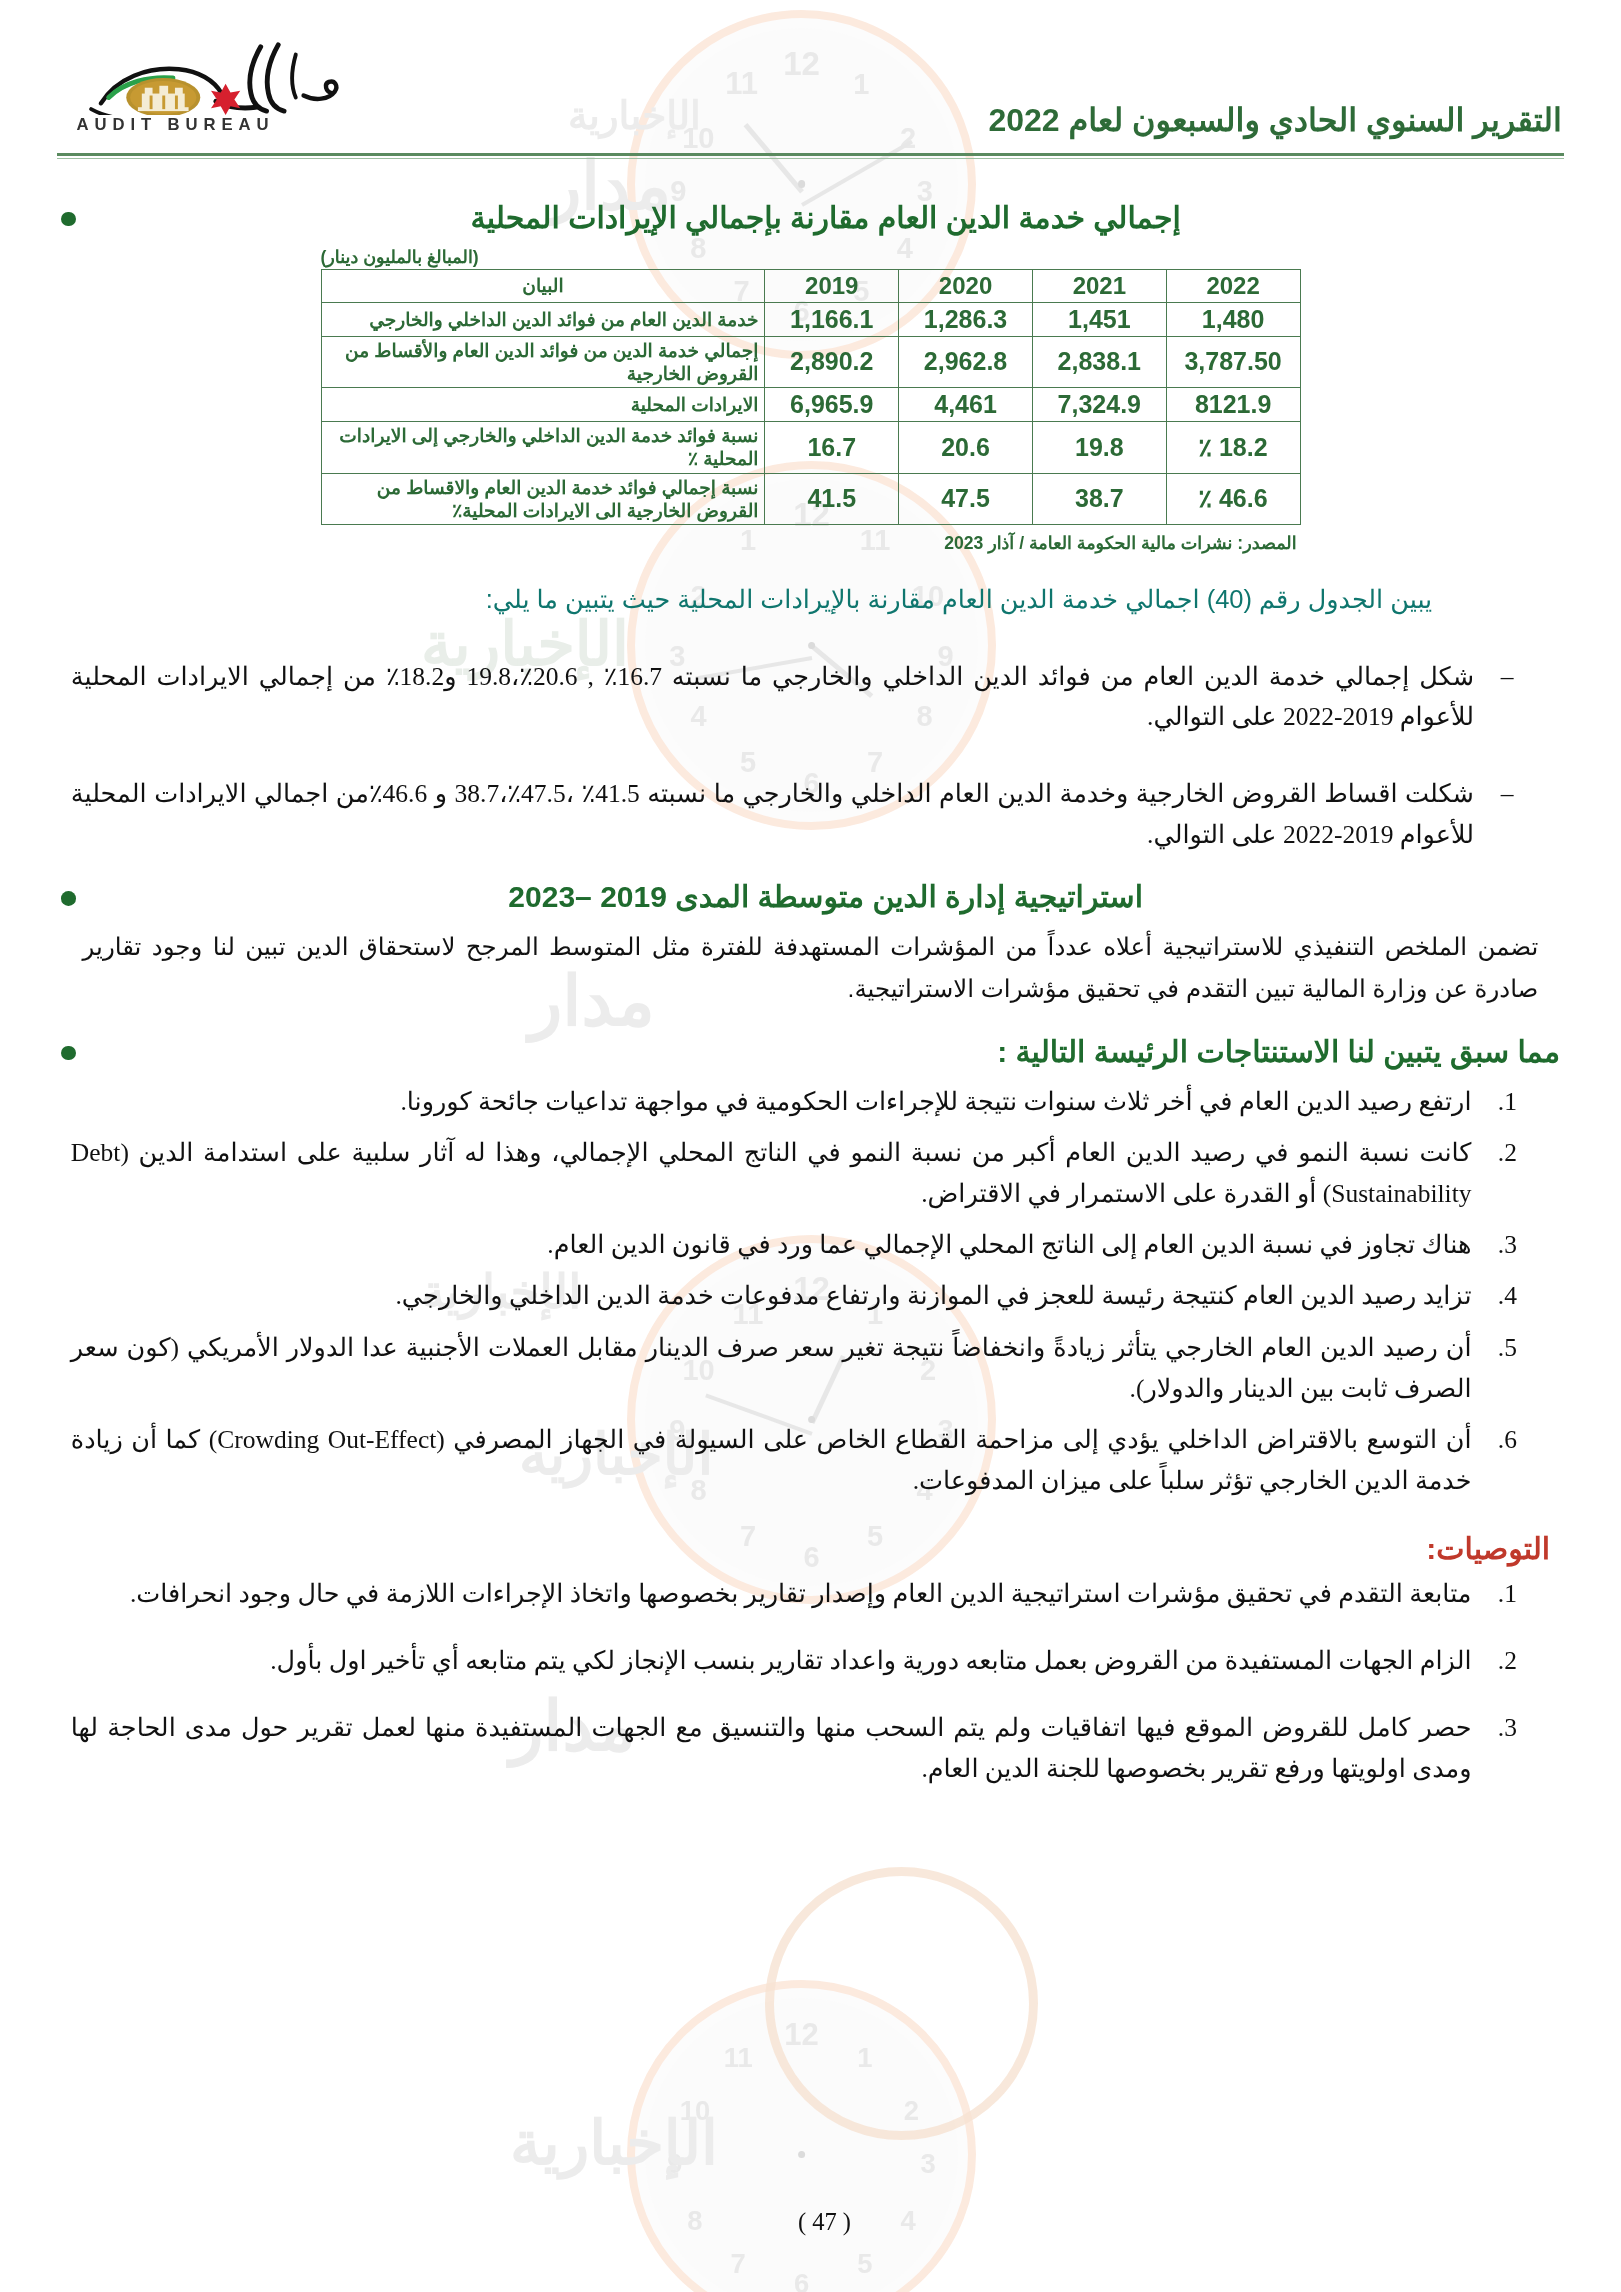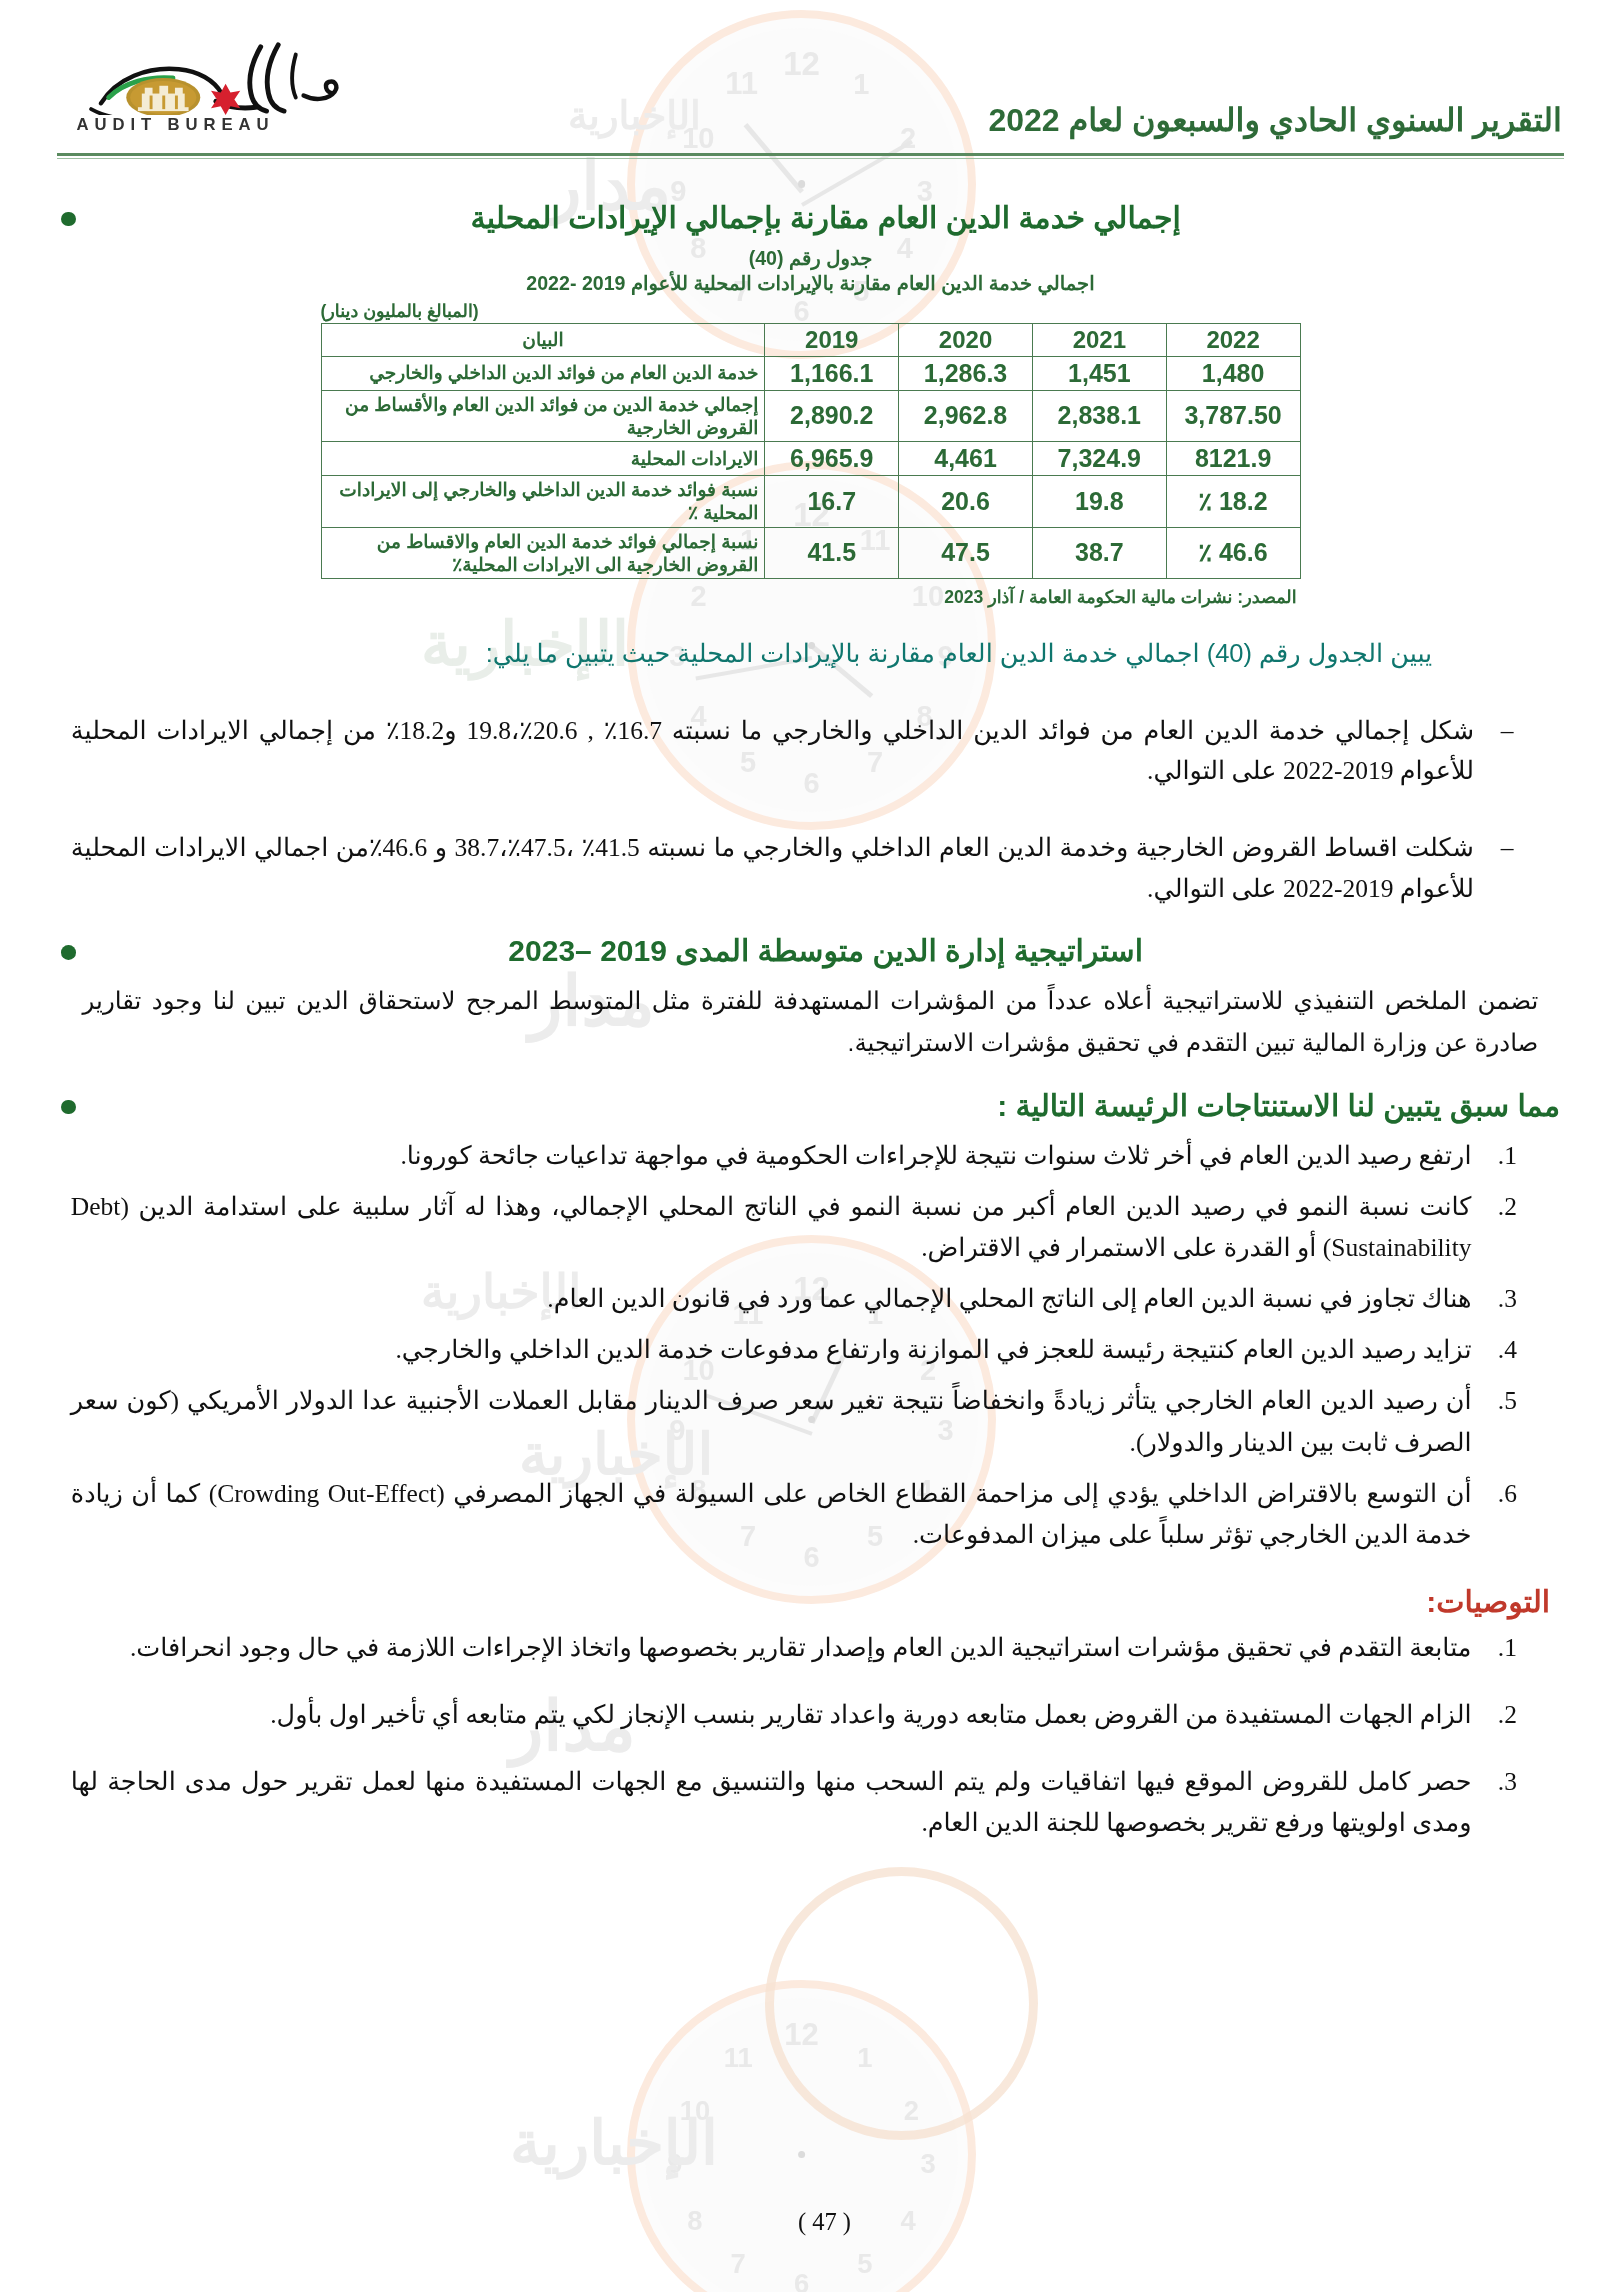--- a/index.html
+++ b/index.html
@@ -399,24 +399,20 @@
   <div class="header-rule2"></div>
 
   <div class="content">
 
     <div class="sec-head center">
       <span class="bullet-dot"></span>
       <span class="sec-head-text">إجمالي خدمة الدين العام مقارنة بإجمالي الإيرادات المحلية</span>
     </div>
 
     <div class="table-wrap">
-      <div class="tbl-caption">
-        <div class="c1">جدول رقم (40)</div>
-        <div class="c2">اجمالي خدمة الدين العام مقارنة بالإيرادات المحلية للأعوام  2019 -2022</div>
-      </div>
       <div class="units">(المبالغ بالمليون دينار)</div>
 
       <table class="data">
         <thead>
           <tr>
             <th class="year">2022</th>
             <th class="year">2021</th>
             <th class="year">2020</th>
             <th class="year">2019</th>
             <th class="desc">البيان</th>

